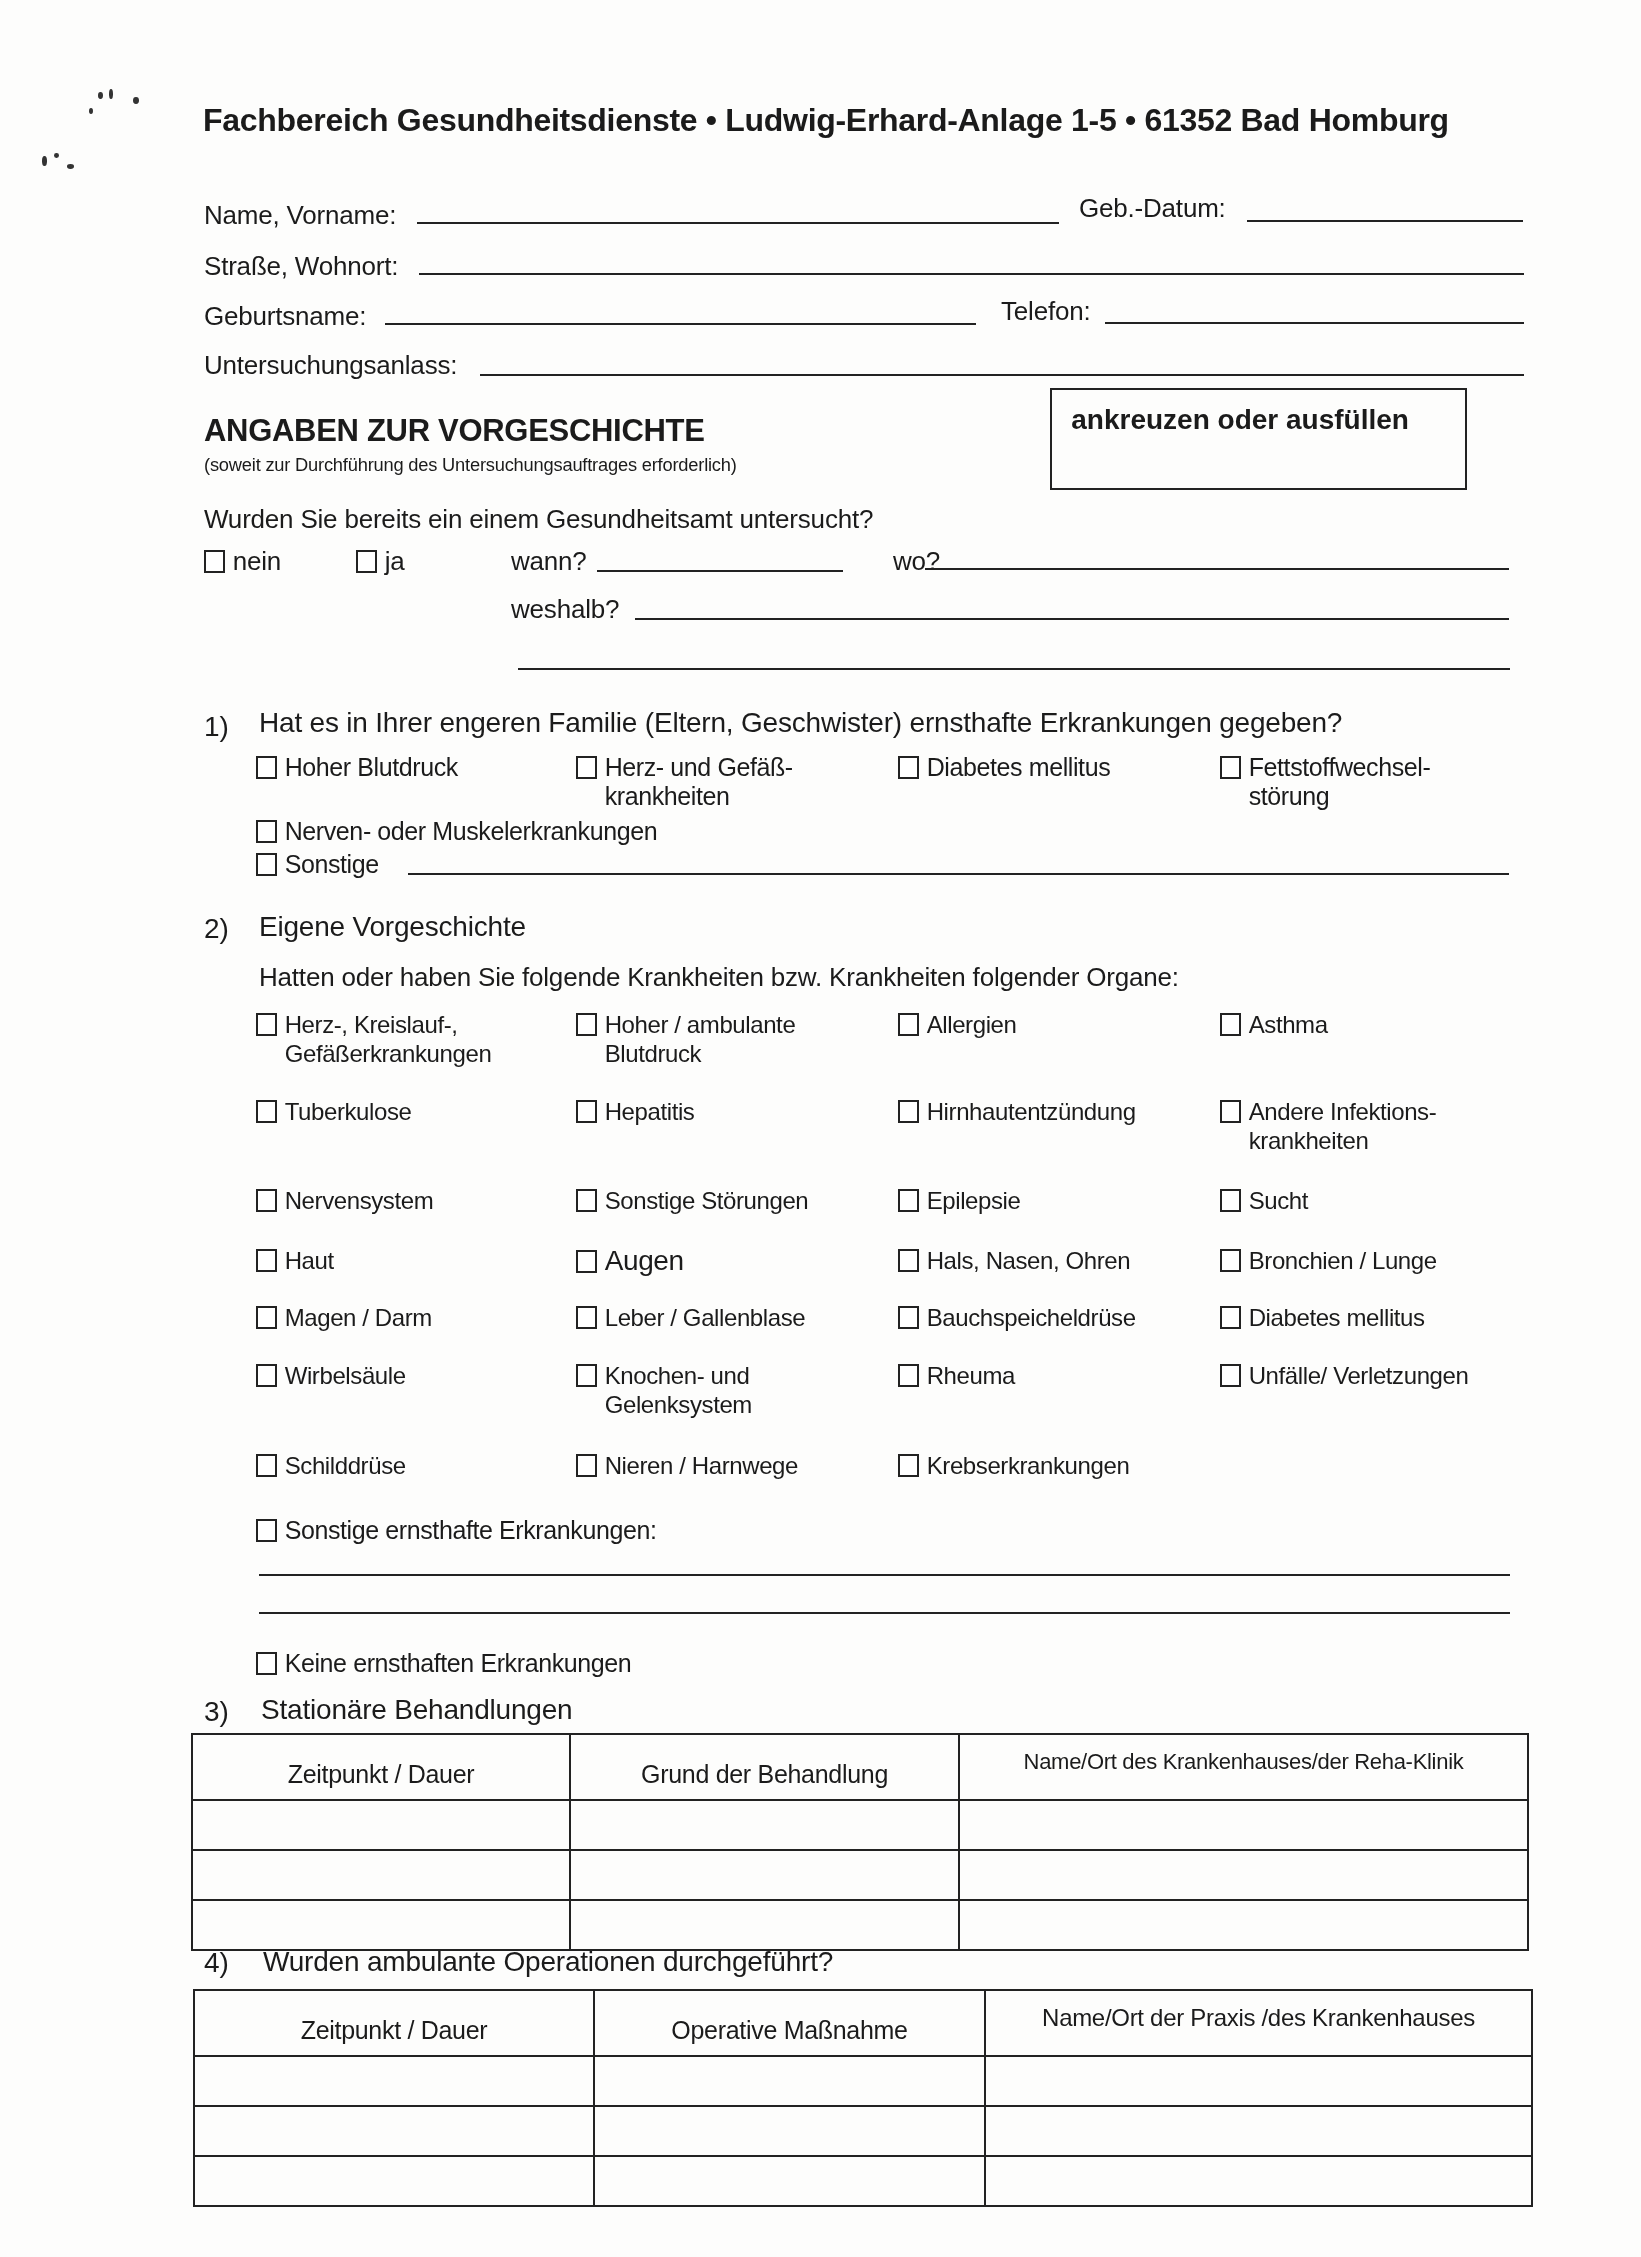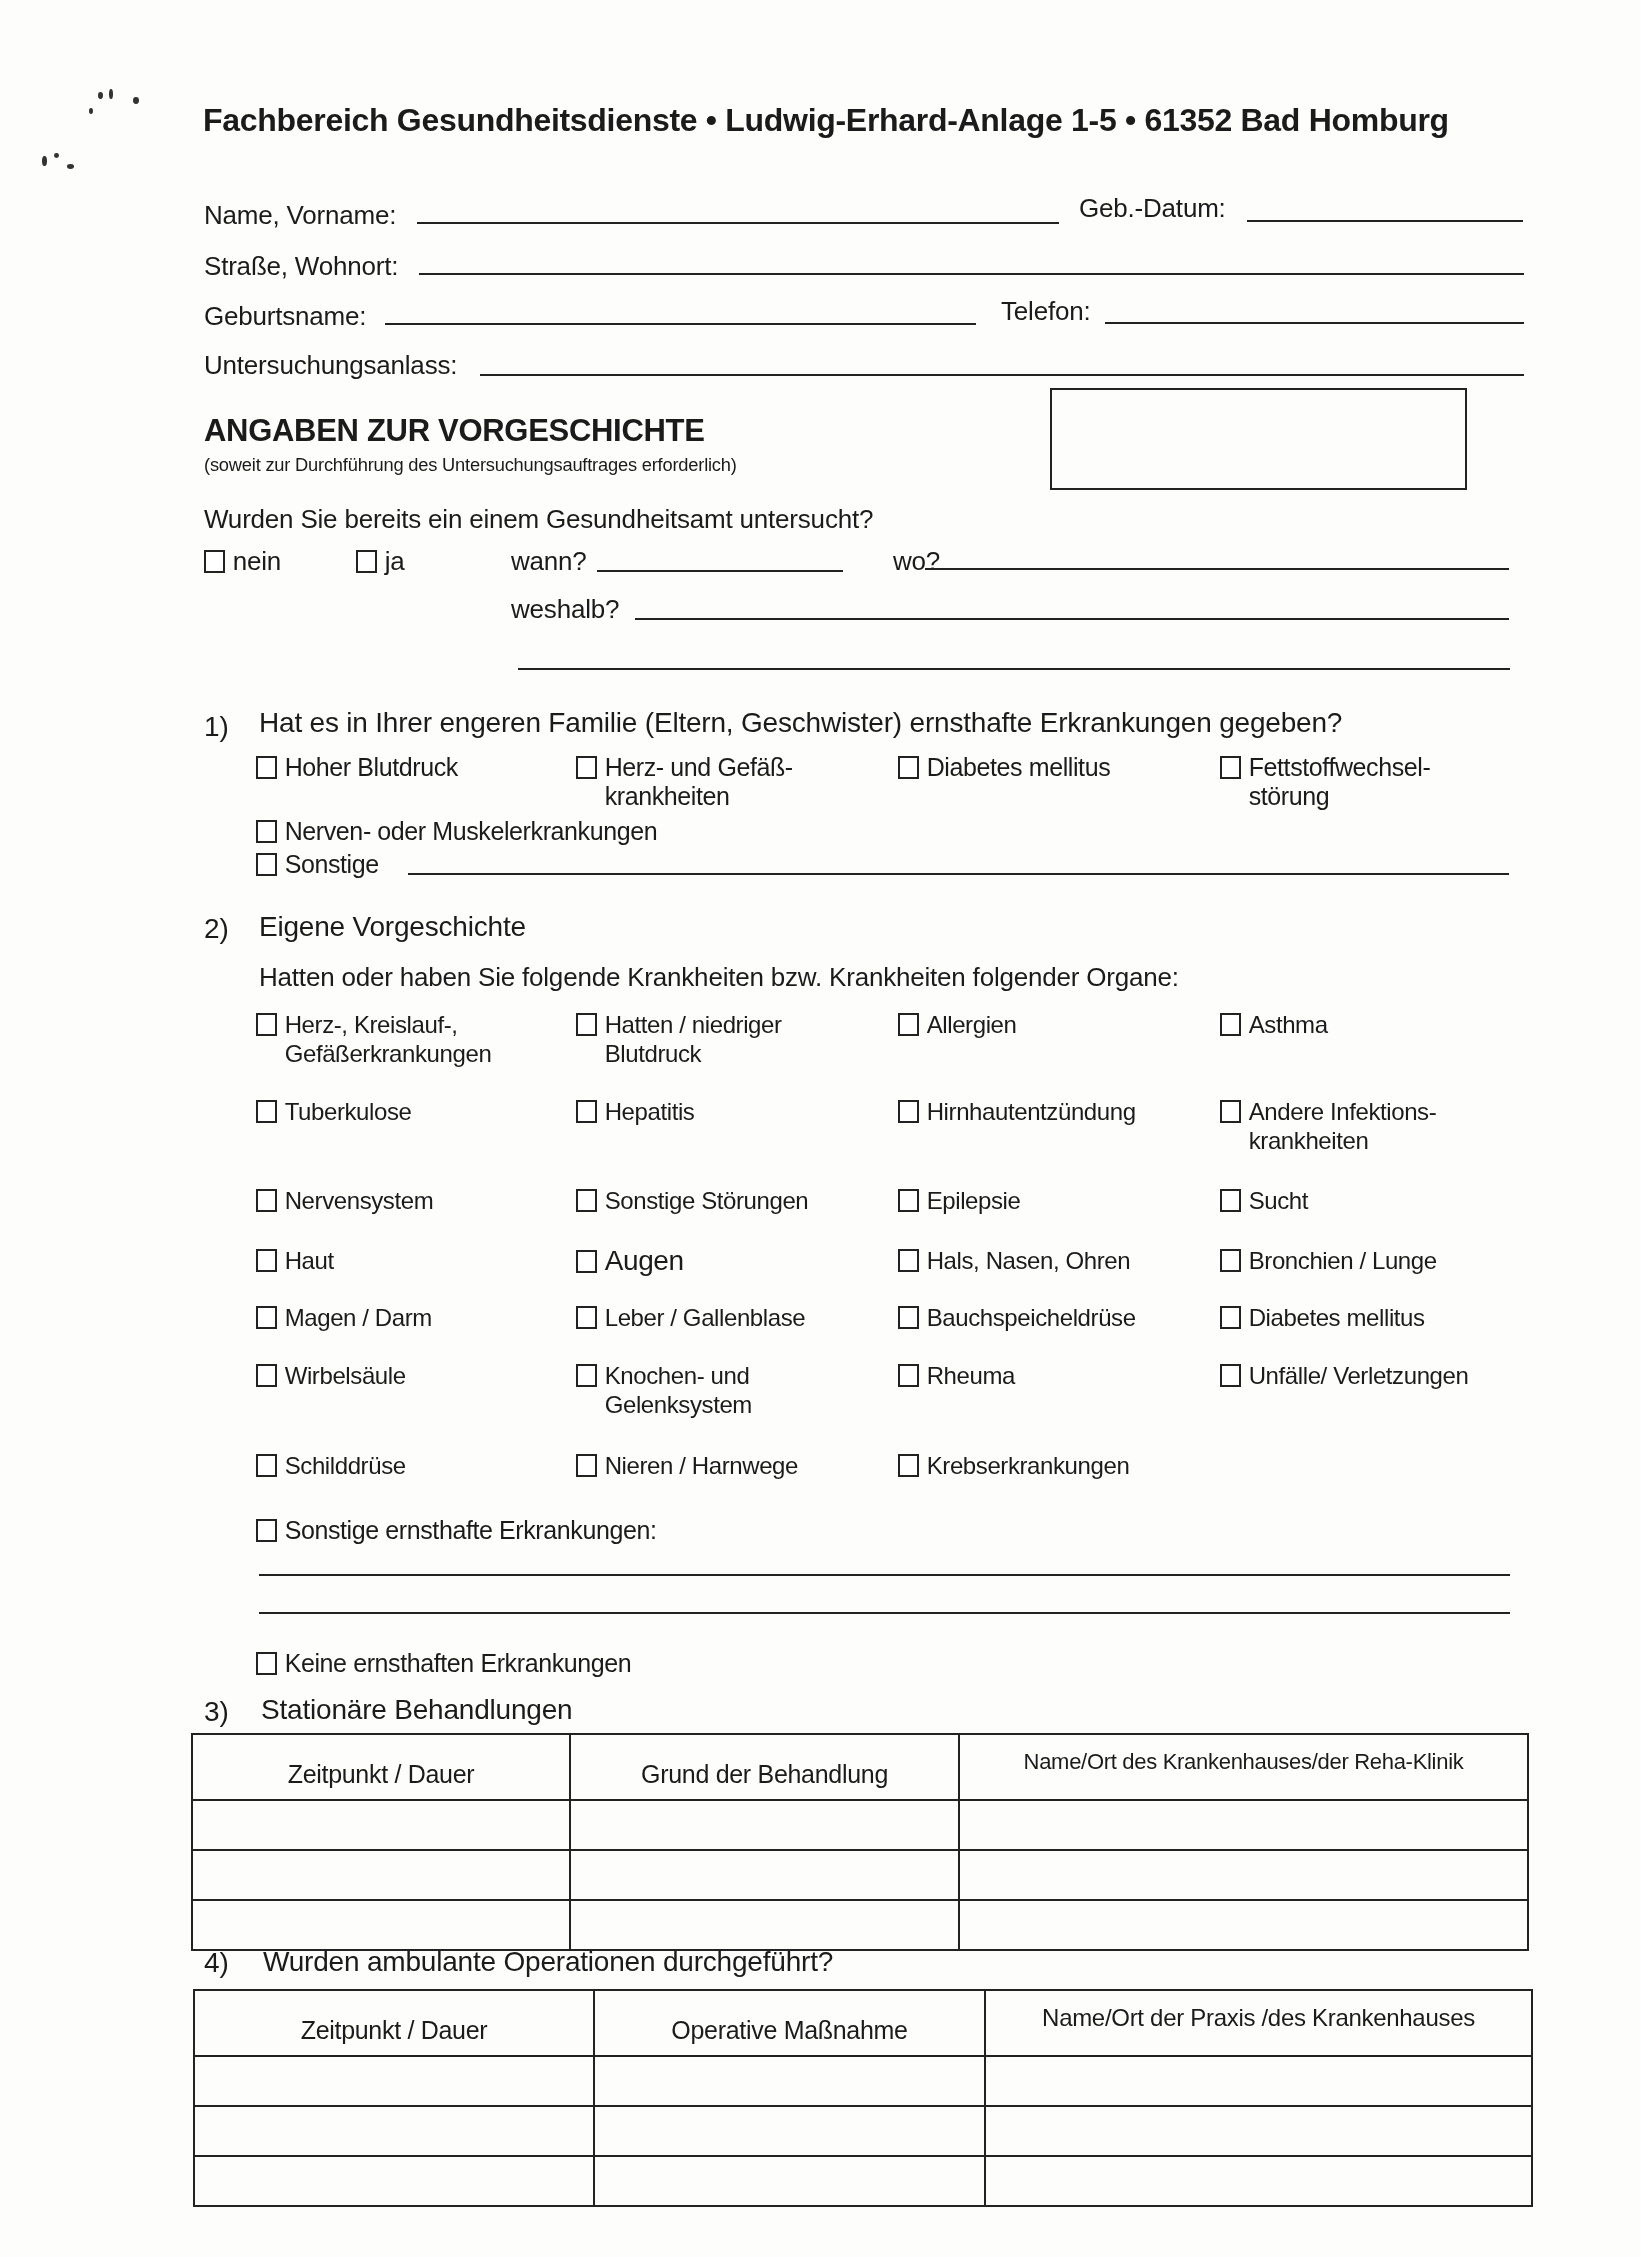--- a/index.html
+++ b/index.html
@@ -47,20 +47,21 @@
 <div class="line" style="left:385px;top:323px;width:591px;"></div>
 <div class="abs t" style="left:1001px;top:296px;">Telefon:</div>
 <div class="line" style="left:1105px;top:322px;width:419px;"></div>
 
 <div class="abs t" style="left:204px;top:350px;">Untersuchungsanlass:</div>
 <div class="line" style="left:480px;top:374px;width:1044px;"></div>
 
 <div class="abs" style="left:204px;top:413px;font-size:31px;font-weight:bold;letter-spacing:-0.3px;">ANGABEN ZUR VORGESCHICHTE</div>
 <div class="abs" style="left:204px;top:454px;font-size:18.3px;letter-spacing:-0.2px;">(soweit zur Durchführung des Untersuchungsauftrages erforderlich)</div>
 <div class="note-box">
+  <div>ankreuzen oder ausfüllen</div>
 </div>
 
 <div class="abs t" style="left:204px;top:504px;">Wurden Sie bereits ein einem Gesundheitsamt untersucht?</div>
 <div class="abs t" style="left:204px;top:546px;">
   <span class="cb"></span><span>nein</span>
 </div>
 <div class="abs t" style="left:356px;top:546px;">
   <span class="cb"></span><span>ja</span>
 </div>
 <div class="abs t" style="left:511px;top:546px;">wann?</div>
@@ -96,21 +97,21 @@
 </div>
 <div class="line" style="left:408px;top:873px;width:1101px;"></div>
 
 <div class="num" style="left:204px;top:913px;">2)</div>
 <div class="qtext" style="left:259px;top:911px;">Eigene Vorgeschichte</div>
 <div class="abs t" style="left:259px;top:962px;">Hatten oder haben Sie folgende Krankheiten bzw. Krankheiten folgender Organe:</div>
 
 <div id="q2-grid">
     <div class="item" style="left: 256px; top: 1010px; font-size: 24px;"><span class="cb"></span><span class="lbl">Herz-, Kreislauf-,
 Gefäßerkrankungen</span></div>
-    <div class="item" style="left: 576px; top: 1010px; font-size: 24px;"><span class="cb"></span><span class="lbl">Hatten / niedriger
+    <div class="item" style="left: 576px; top: 1010px; font-size: 24px;"><span class="cb"></span><span class="lbl">Hoher / ambulante
 Blutdruck</span></div>
     <div class="item" style="left: 898px; top: 1010px; font-size: 24px;"><span class="cb"></span><span class="lbl">Allergien</span></div>
     <div class="item" style="left: 1220px; top: 1010px; font-size: 24px;"><span class="cb"></span><span class="lbl">Asthma</span></div>
     <div class="item" style="left: 256px; top: 1097px; font-size: 24px;"><span class="cb"></span><span class="lbl">Tuberkulose</span></div>
     <div class="item" style="left: 576px; top: 1097px; font-size: 24px;"><span class="cb"></span><span class="lbl">Hepatitis</span></div>
     <div class="item" style="left: 898px; top: 1097px; font-size: 24px;"><span class="cb"></span><span class="lbl">Hirnhautentzündung</span></div>
     <div class="item" style="left: 1220px; top: 1097px; font-size: 24px;"><span class="cb"></span><span class="lbl">Andere Infektions-
 krankheiten</span></div>
     <div class="item" style="left: 256px; top: 1186px; font-size: 24px;"><span class="cb"></span><span class="lbl">Nervensystem</span></div>
     <div class="item" style="left: 576px; top: 1186px; font-size: 24px;"><span class="cb"></span><span class="lbl">Sonstige Störungen</span></div>

